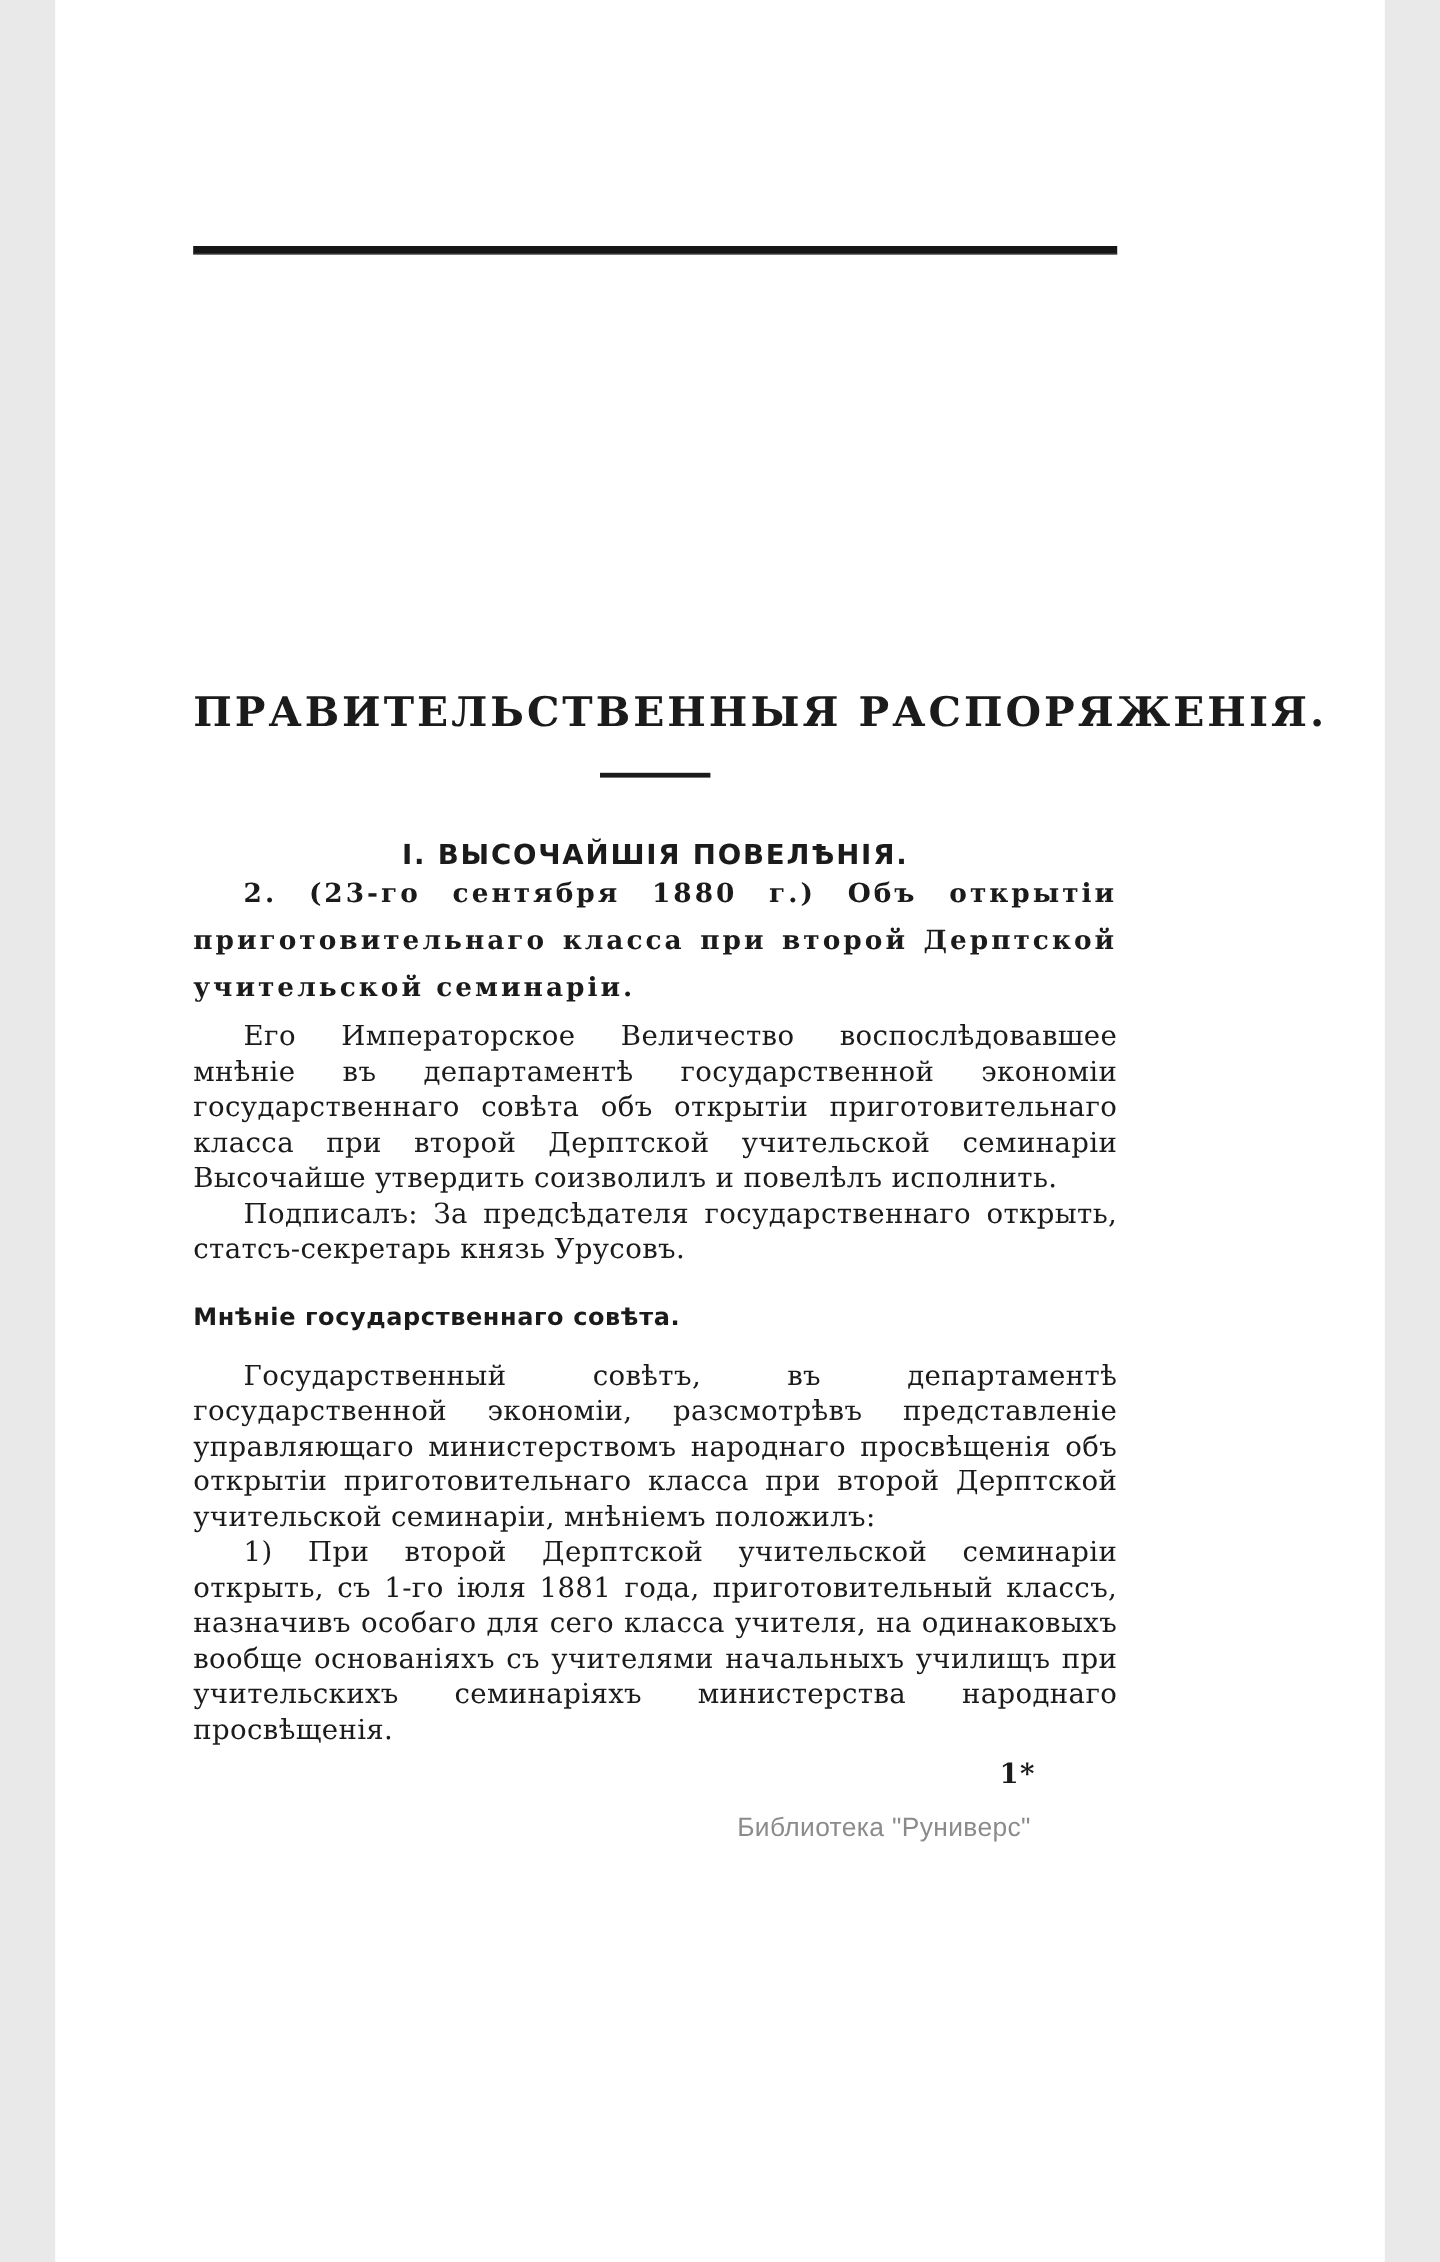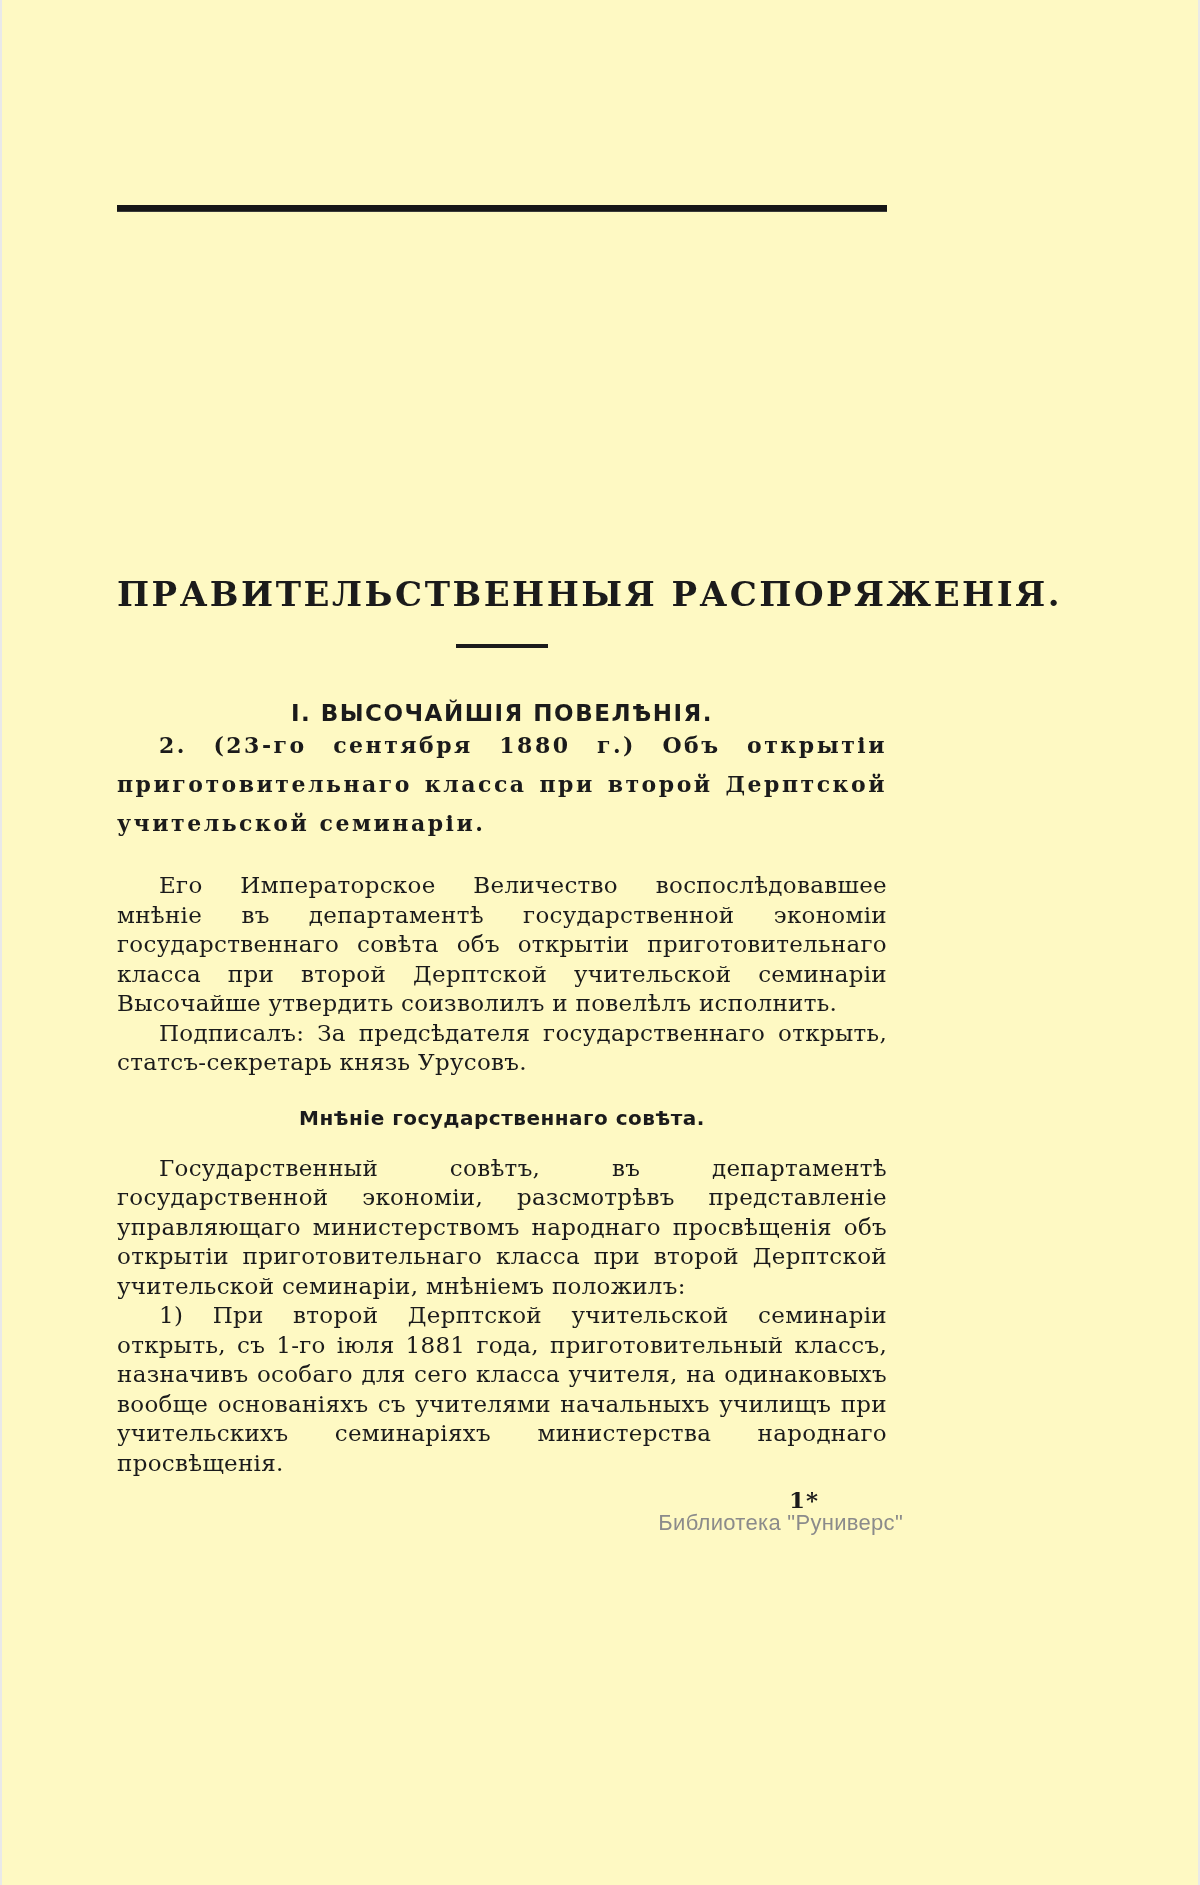--- a/index.html
+++ b/index.html
@@ -2,24 +2,24 @@
 <html><head>
 <meta charset="utf-8">
 <style>
   html, body {
     margin: 0;
     padding: 0;
     background: #e9e9e9;
   }
   .page {
     position: relative;
-    width: 1196px;
+    width: 1108px;
     height: 1885px;
     margin: 0 auto;
-    background: #fef9c3;
+    background: #ffffff;
     color: #1b1b1b;
     font-family: "DejaVu Serif", serif;
     overflow: hidden;
   }
   .text-block {
     position: absolute;
     left: 115px;
     top: 205px;
     width: 770px;
   }
@@ -61,26 +61,25 @@
   }
   .body-para {
     margin: 0;
     font-size: 23px;
     line-height: 29.5px;
     letter-spacing: 0.3px;
     text-align: justify;
     text-indent: 42px;
   }
   .body-para.first-after-heading {
-    margin-top: 28px;
+    margin-top: 7px;
   }
   .opinion-heading {
     margin-top: 28px;
     margin-bottom: 24px;
-    text-align: center;
     font-family: "DejaVu Sans", sans-serif;
     font-size: 20px;
     font-weight: 700;
     letter-spacing: 0.5px;
   }
   .page-marker {
     margin-top: 8px;
     padding-right: 68px;
     text-align: right;
     font-size: 23px;

